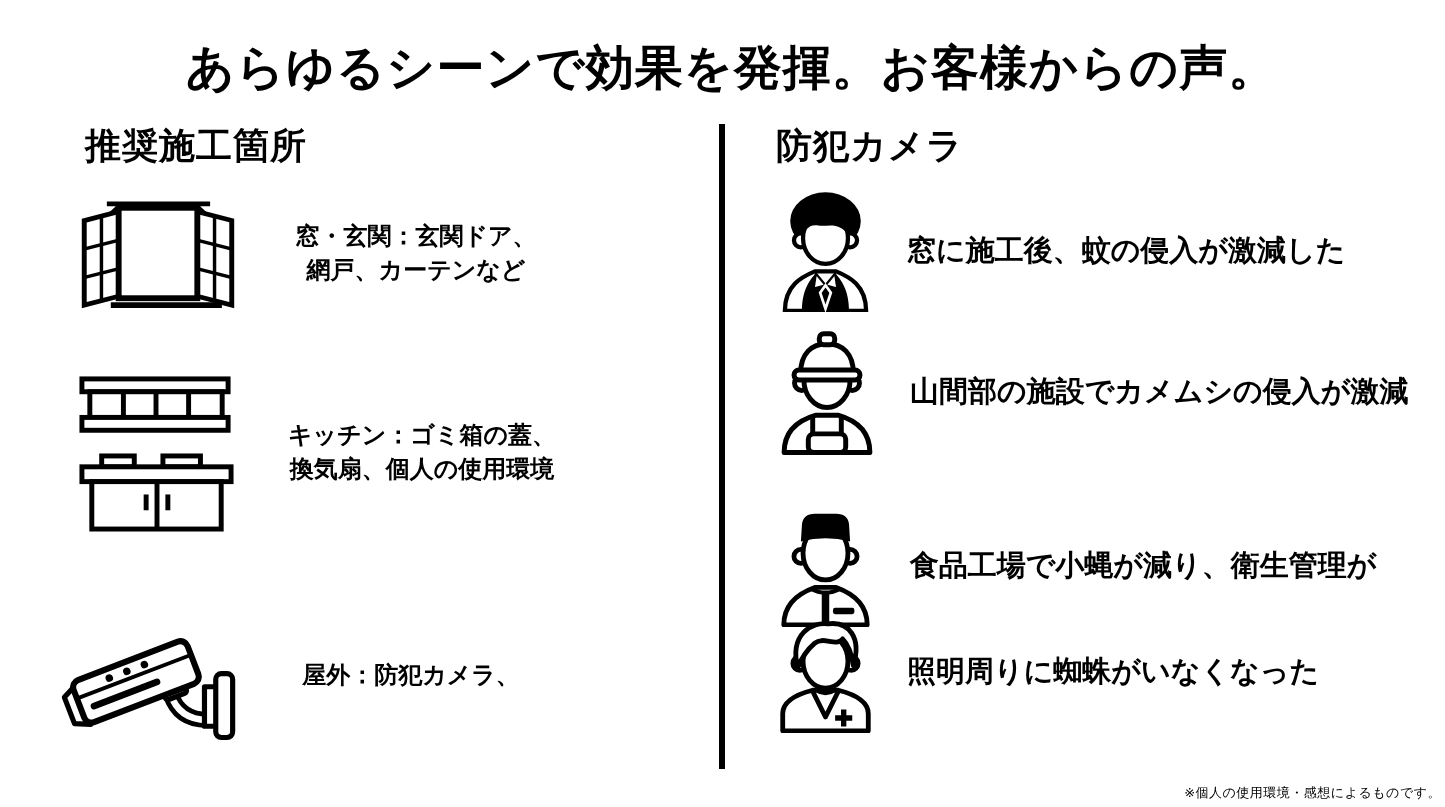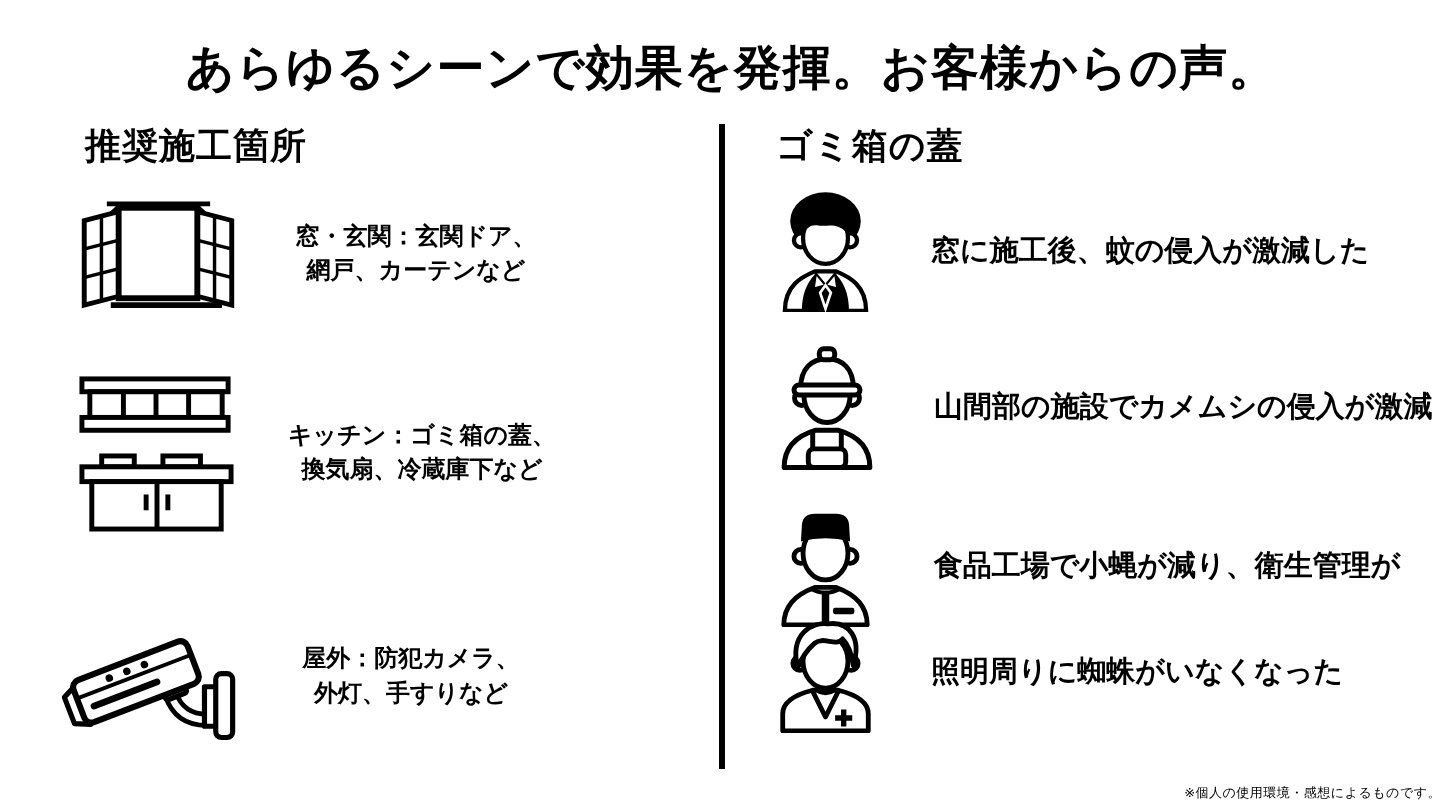--- a/index.html
+++ b/index.html
@@ -26,26 +26,26 @@
   .info-row .row-text{
     font-size:24px;font-weight:bold;line-height:1.42;text-align:center;
   }
   .row-text span{display:block;}
   .row1{top:194px;left:75px;}
   .row1 .row-text{width:300px;margin-left:26px;}
   .row2{top:372px;left:78px;}
   .row2 .row-text{width:330px;margin-left:22px;}
   .row3{top:606px;left:57px;}
   .row3 .row-text{width:300px;margin-left:18px;text-align:center;}
-  .voice-row{left:772px;width:668px;gap:24px;}
+  .voice-row{left:772px;width:668px;}
   .voice-row .row-text{
     font-size:29px;font-weight:bold;line-height:1.38;text-align:left;margin-left:28px;flex:1;
   }
   .voice1{top:189px;}
-  .voice2{top:343px;}
+  .voice2{top:328px;}
   .voice3{top:504px;}
   .voice3 .row-text{flex:none;width:472px;text-align:center;}
   .voice4{top:610px;}
   .footnote{
     position:absolute;right:4px;top:784px;font-size:13px;font-weight:normal;letter-spacing:.5px;
   }
   svg{display:block;flex:none;}
 </style>
 </head>
 <body>
@@ -95,21 +95,21 @@
       <rect x="85" y="85" width="38" height="11"></rect>
       <rect x="3" y="96" width="151" height="15"></rect>
       <rect x="13" y="111" width="131" height="48"></rect>
       <line x1="79" y1="111" x2="79" y2="159"></line>
       <line x1="68" y1="124" x2="68" y2="140"></line>
       <line x1="90" y1="124" x2="90" y2="140"></line>
     </g>
   </svg>
   <div class="row-text">
     <span>キッチン：ゴミ箱の蓋、</span>
-    <span>換気扇、冷蔵庫下など</span>
+    <span>換気扇、個人の使用環境</span>
   </div>
 </div>
 
 <div class="info-row row3">
   <svg viewBox="-8 -2 198 148" width="186" height="139" aria-hidden="true">
     <g stroke="#000" fill="#fff" stroke-linejoin="round">
       <path d="M113,92 Q123,122 158,119" fill="none" stroke-width="17" stroke-linecap="round"></path>
       <path d="M113,92 Q123,122 158,119" fill="none" stroke="#fff" stroke-width="7" stroke-linecap="round"></path>
       <rect x="149" y="84" width="14" height="42" stroke-width="5.5"></rect>
       <rect x="161" y="70" width="18" height="68" rx="6" stroke-width="5.5"></rect>
@@ -120,27 +120,26 @@
         <line x1="14" y1="66" x2="141" y2="66" stroke-width="4"></line>
         <circle cx="52" cy="58" r="4" fill="#000" stroke="none"></circle>
         <circle cx="72" cy="58" r="4" fill="#000" stroke="none"></circle>
         <circle cx="92" cy="58" r="4" fill="#000" stroke="none"></circle>
         <path d="M26,80 H98" stroke-width="7" stroke-linecap="round"></path>
       </g>
     </g>
   </svg>
   <div class="row-text">
     <span>屋外：防犯カメラ、</span>
-    <span>外灯、手すりなど</span>
   </div>
 </div>
 
 <div class="divider"></div>
 
-<div class="col-heading heading-right">ゴミ箱の蓋</div>
+<div class="col-heading heading-right">防犯カメラ</div>
 
 <div class="voice-row voice1">
   <svg viewBox="0 0 100 115" width="107" height="123" aria-hidden="true">
     <ellipse cx="50" cy="30" rx="33" ry="27" fill="#000"></ellipse>
     <circle cx="27" cy="48" r="6.5" fill="#fff" stroke="#000" stroke-width="4"></circle>
     <circle cx="73" cy="48" r="6.5" fill="#fff" stroke="#000" stroke-width="4"></circle>
     <ellipse cx="50" cy="46" rx="21" ry="24" fill="#fff" stroke="#000" stroke-width="4"></ellipse>
     <path d="M29,44 C29,27 37,20 50,20 C63,21 71,28 71,42 C60,30 52,36 42,34 C35,33 31,38 29,44 Z" fill="#000"></path>
     <path d="M12,114 C12,90 28,82 40,77 L60,77 C72,82 88,90 88,114 Z" fill="#fff" stroke="#000" stroke-width="4" stroke-linejoin="round"></path>
     <path d="M28,114 C28,94 36,84 41,79 L50,90 L59,79 C64,84 72,94 72,114 Z" fill="#000"></path>

